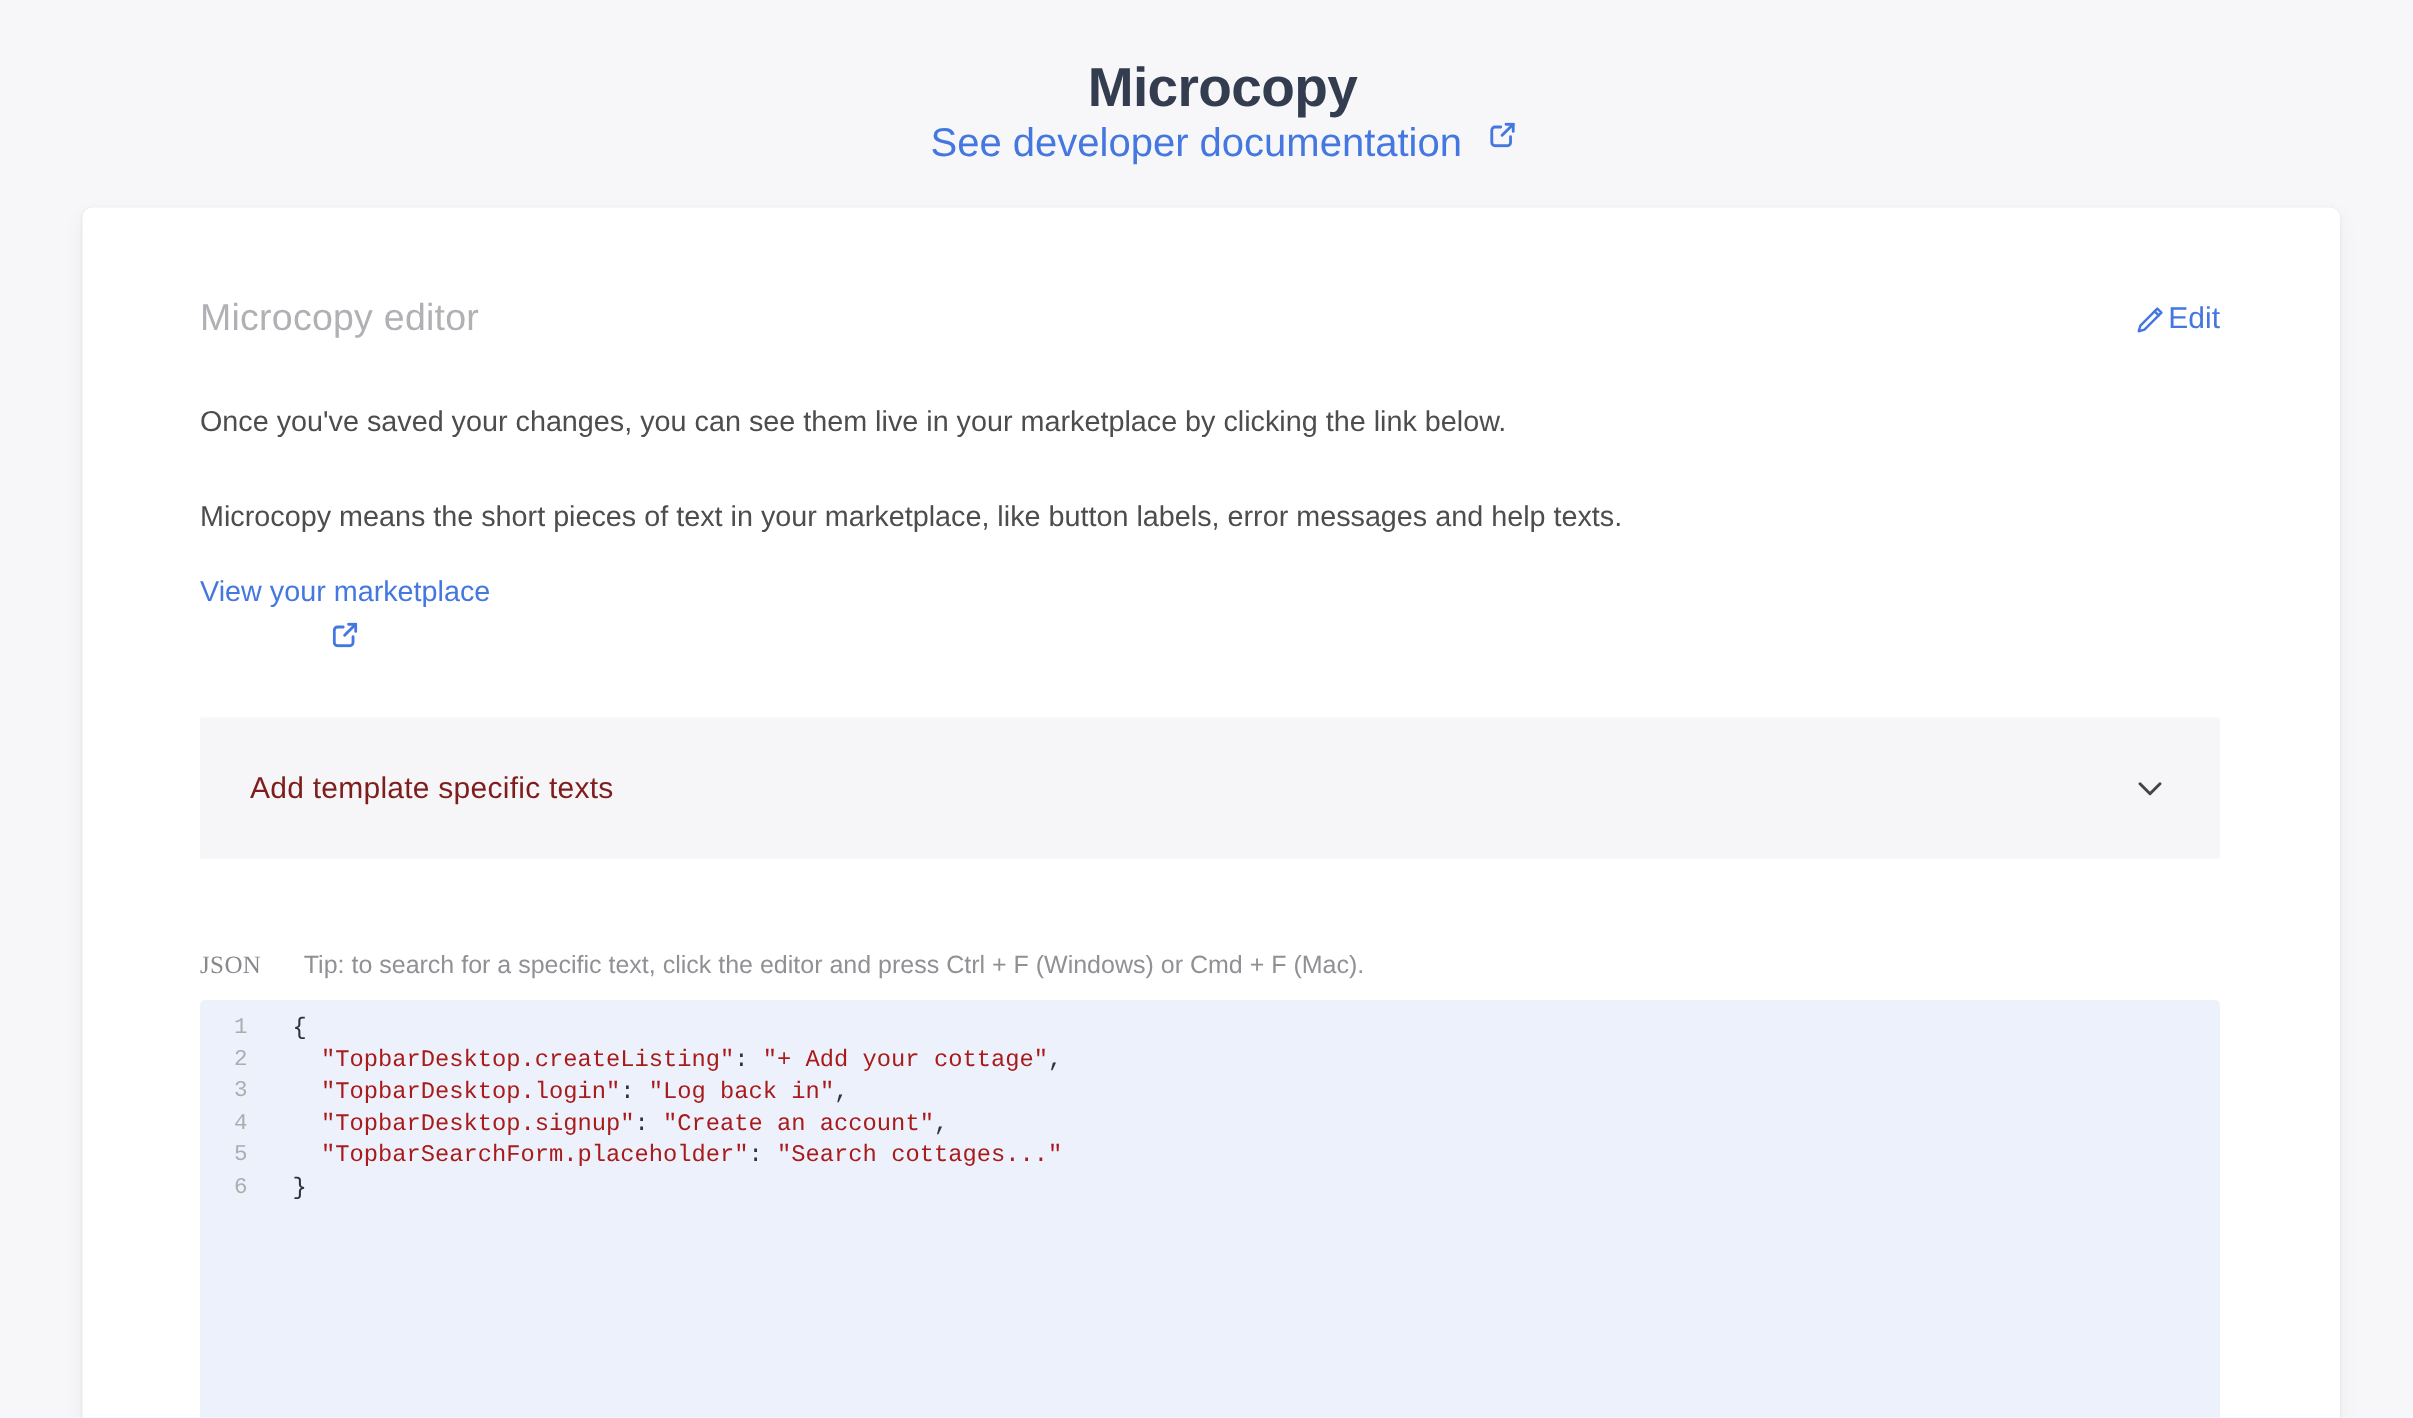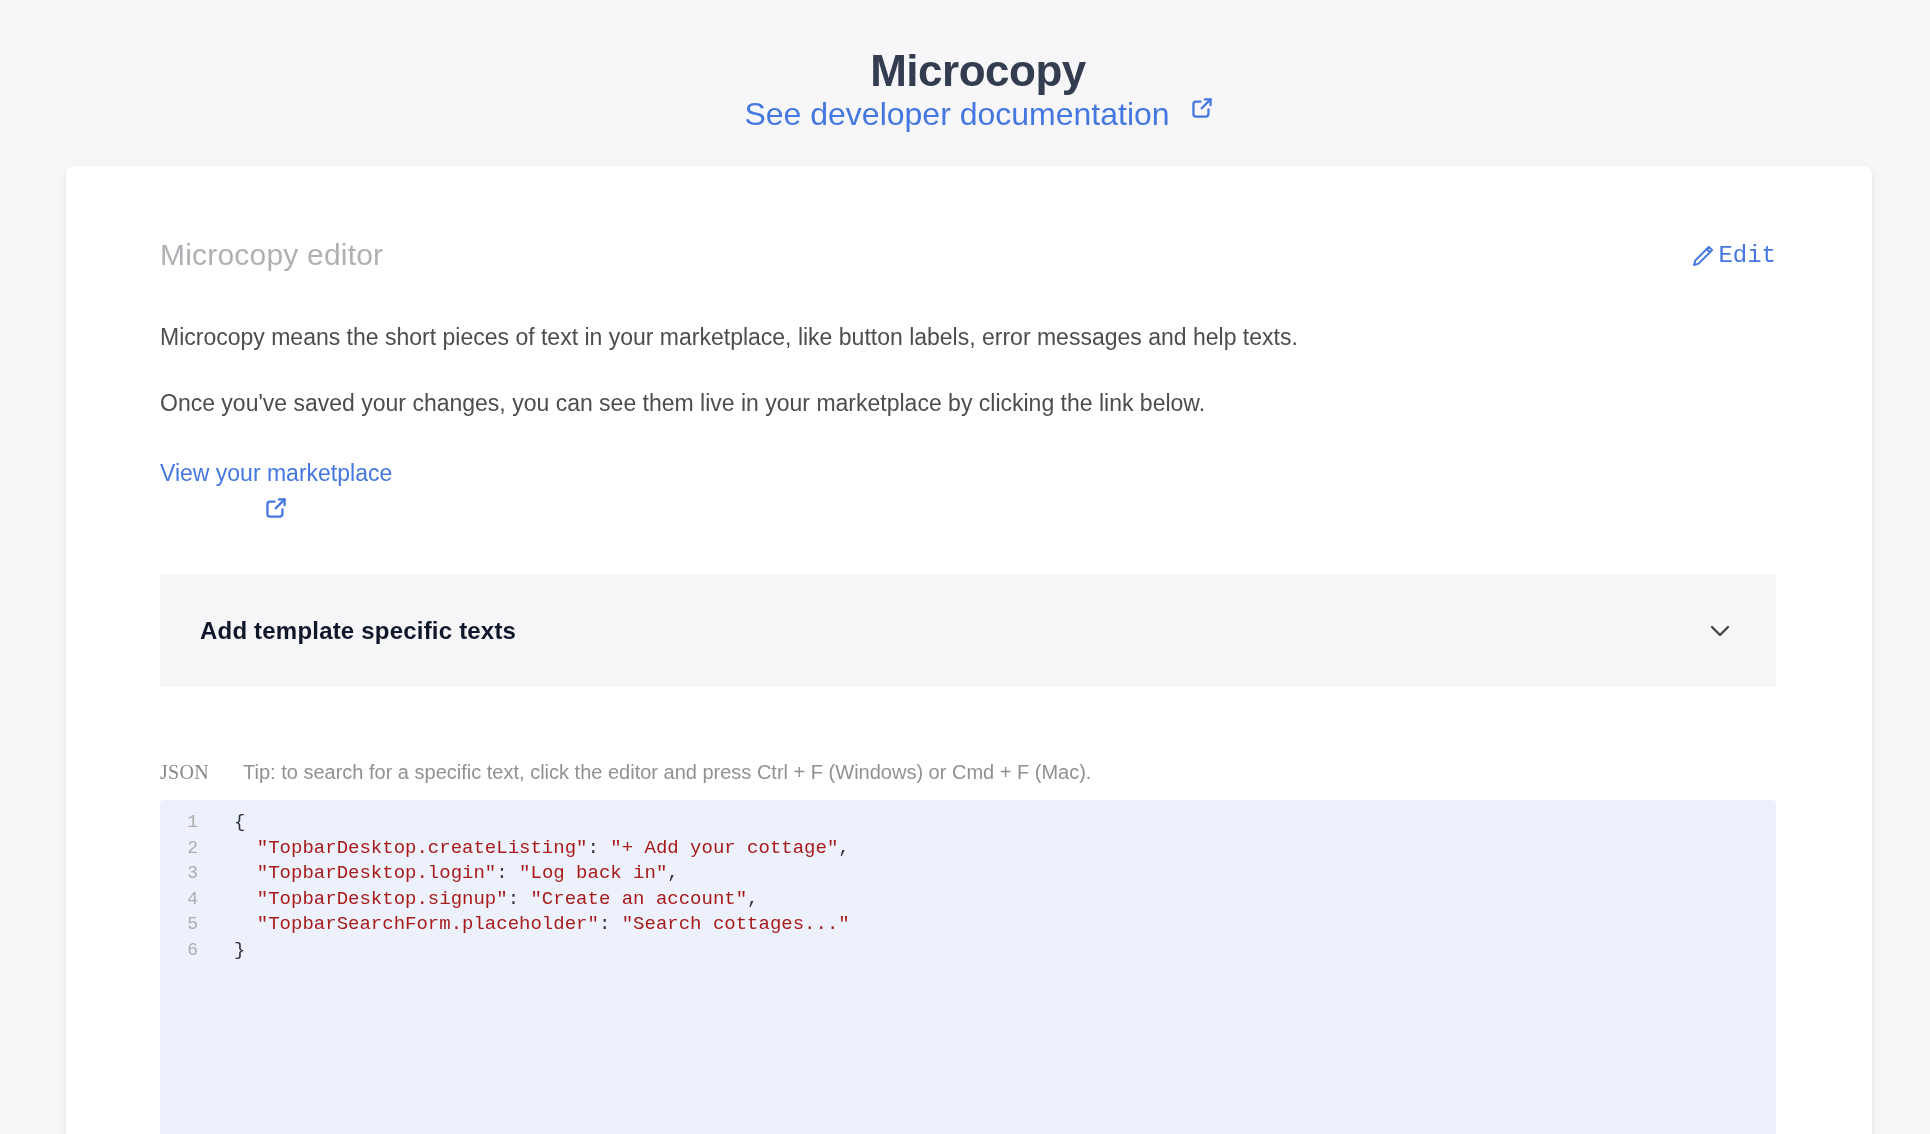--- a/index.html
+++ b/index.html
@@ -53,27 +53,26 @@
     margin-bottom: 46px;
   }
   .card-heading {
     font-size: 30px;
     font-weight: 500;
     color: var(--heading-gray, #b1b1b5);
     letter-spacing: 0.2px;
   }
   .edit-link {
     display: inline-flex;
-    align-items: flex-start;
+    align-items: center;
     gap: 1px;
     font-size: 24px;
     color: var(--link-blue, #4577e0);
     cursor: pointer;
     text-decoration: none;
-    font-family: Liberation Mono, monospace;
   }
   .pencil-icon { width: 26px; height: 26px; }
 
   .body-text {
     font-size: 23px;
     line-height: 38px;
     color: var(--body-gray, #4d4d4d);
     max-width: 1200px;
     margin-bottom: 28px;
   }
@@ -98,22 +97,22 @@
     height: 113px;
     display: flex;
     align-items: center;
     justify-content: space-between;
     padding: 0 46px 0 40px;
     cursor: pointer;
     margin-bottom: 74px;
   }
   .accordion-label {
     font-size: 24px;
-    font-weight: 700;
-    color: #0f172a;
+    font-weight: 400;
+    color: #7f1d1d;
     letter-spacing: 0.2px;
   }
   .chevron-icon { width: 20px; height: 12px; }
 
   
   .editor-meta {
     display: flex;
     align-items: baseline;
     gap: 34px;
     margin-bottom: 16px;
@@ -179,22 +178,22 @@
     <div class="card-heading">Microcopy editor</div>
     <a class="edit-link">
       <svg class="pencil-icon" viewBox="0 0 24 24" fill="none" stroke="currentColor" stroke-width="1.8" stroke-linecap="round" stroke-linejoin="round">
         <path d="M16.5 4.5l3 3L7 20l-4.2 1.2L4 17 16.5 4.5z"></path>
         <path d="M14.5 6.5l3 3"></path>
       </svg>
       <span>Edit</span>
     </a>
   </div>
 
+  <p class="body-text second">Once you've saved your changes, you can see them live in your marketplace by clicking the link below.</p>
   <p class="body-text">Microcopy means the short pieces of text in your marketplace, like button labels, error messages and help texts.</p>
-  <p class="body-text second">Once you've saved your changes, you can see them live in your marketplace by clicking the link below.</p>
 
   <a class="marketplace-link">
     <span>View your marketplace</span>
     <svg class="ext-icon" viewBox="0 0 14 14" fill="none" stroke="currentColor" stroke-width="1.6" stroke-linecap="round" stroke-linejoin="round">
       <path d="M6 2.5H2.8A1.8 1.8 0 0 0 1 4.3v6.9A1.8 1.8 0 0 0 2.8 13h6.9a1.8 1.8 0 0 0 1.8-1.8V8"></path>
       <path d="M9 1h4v4"></path>
       <path d="M13 1 6.8 7.2"></path>
     </svg>
   </a>
 

